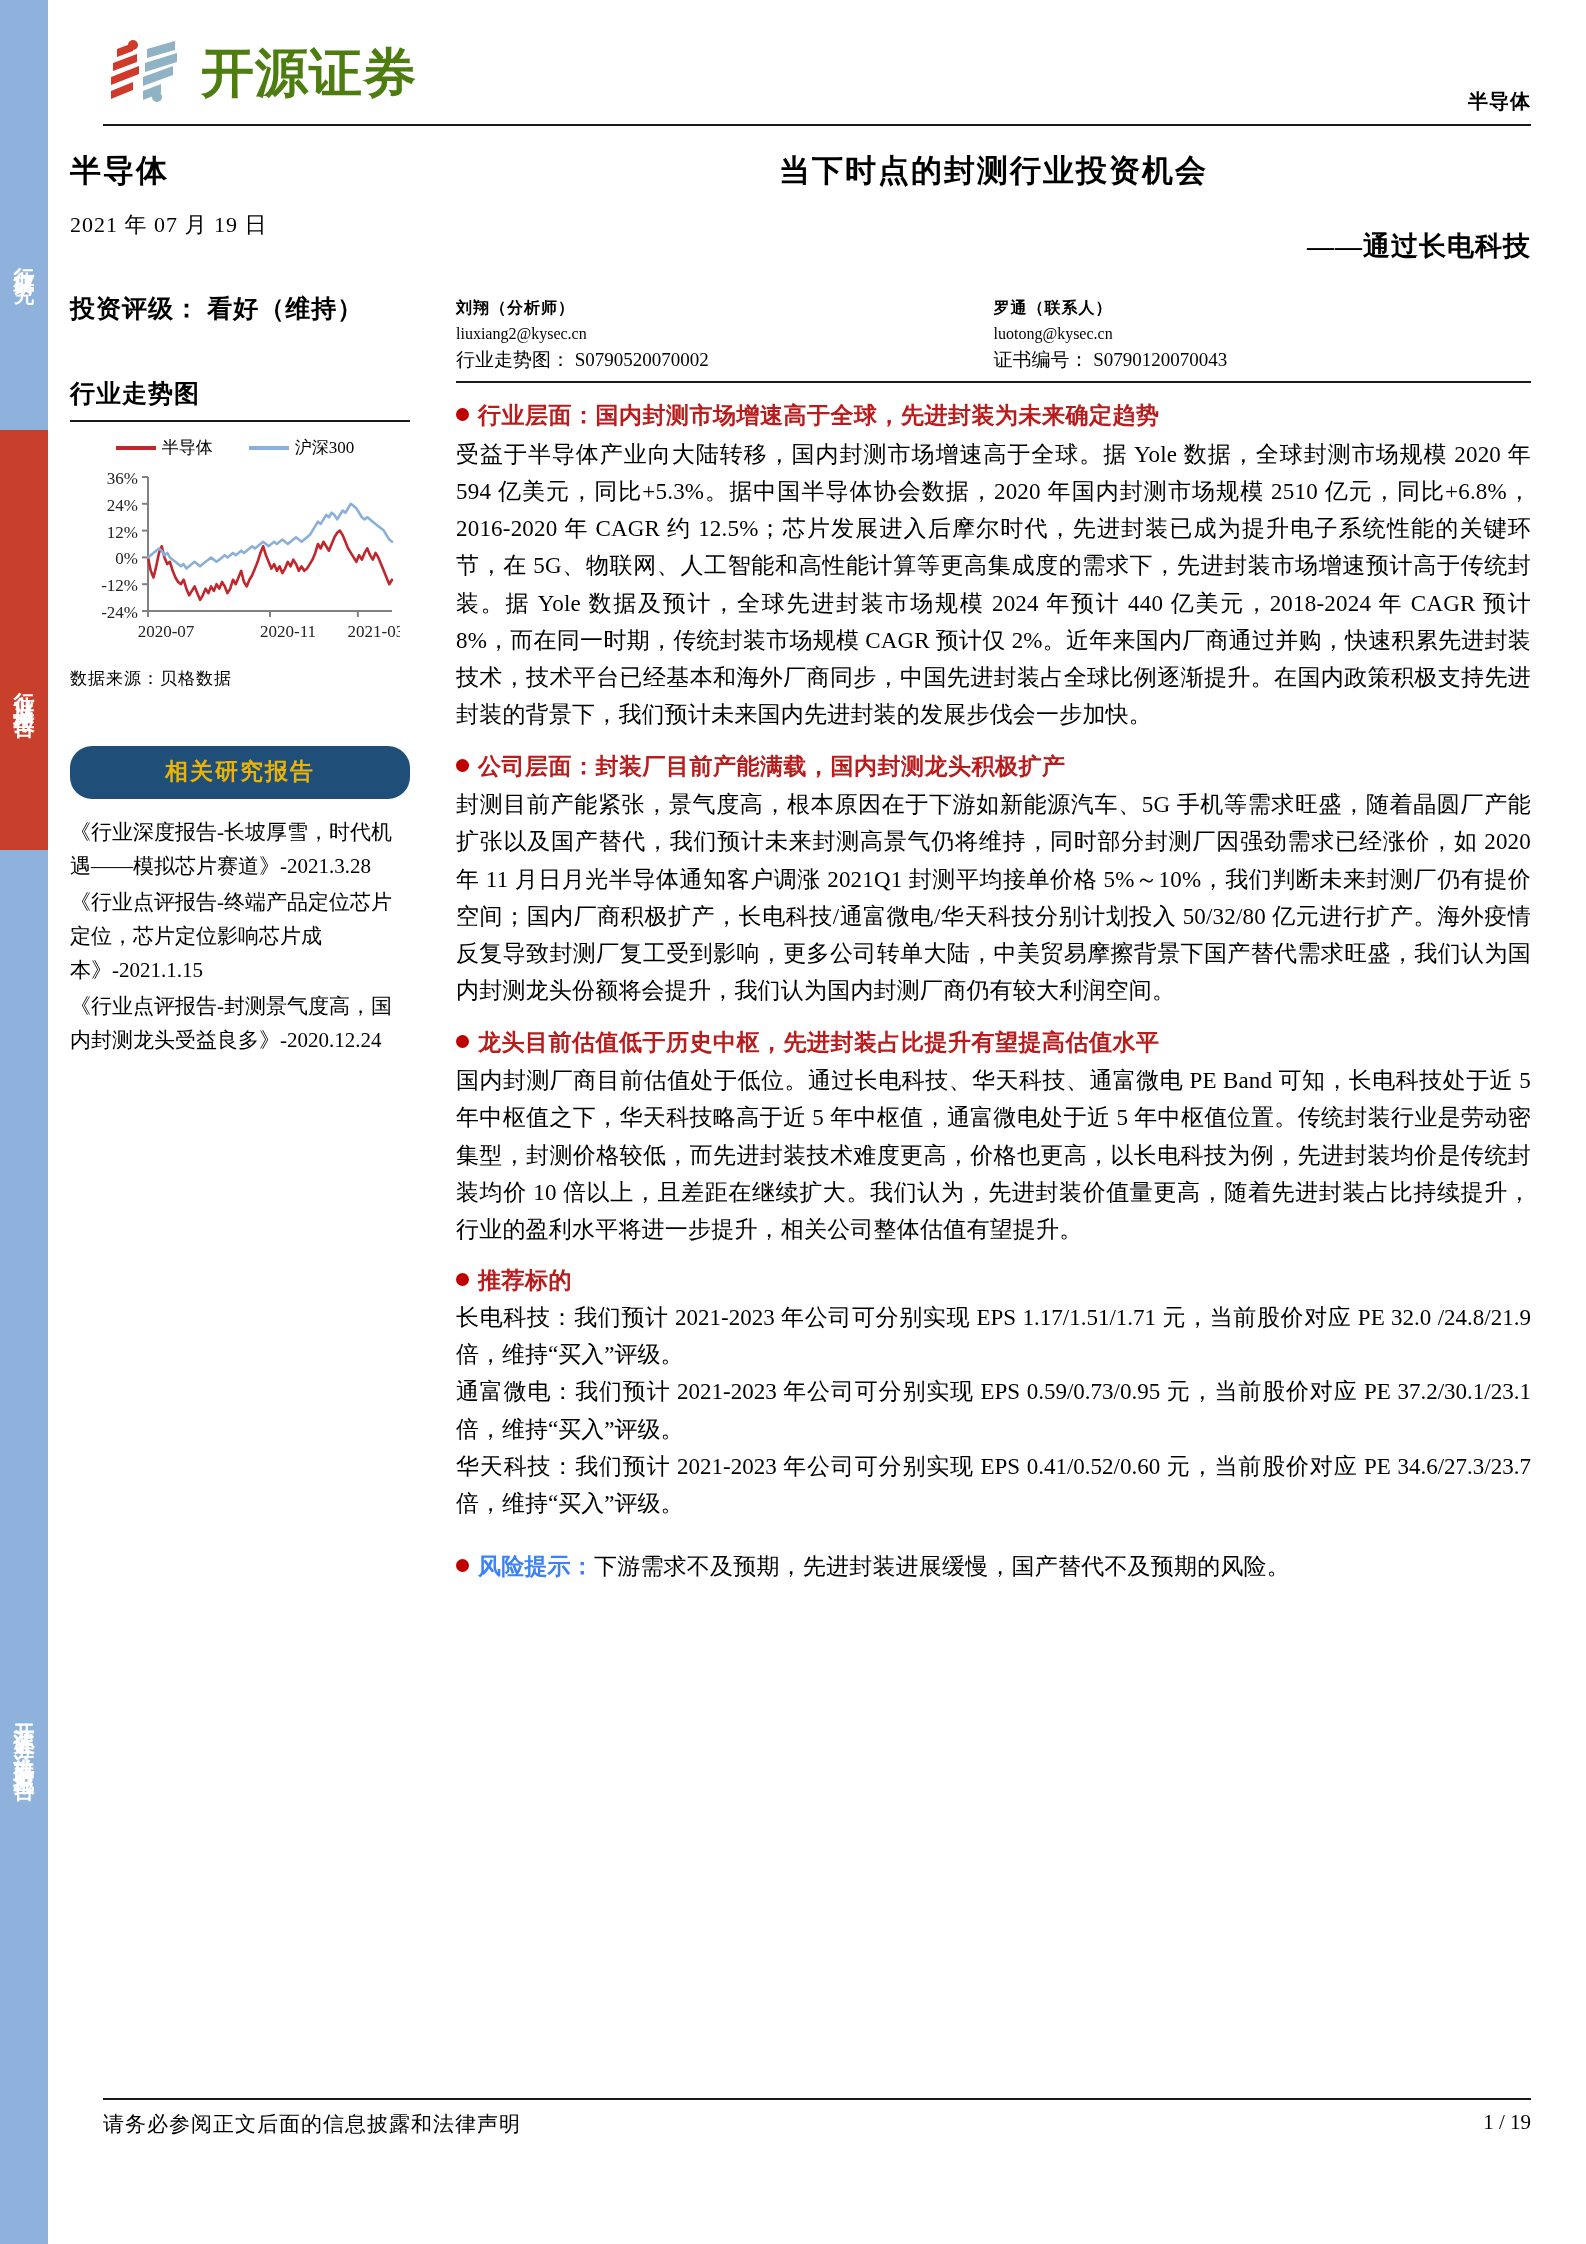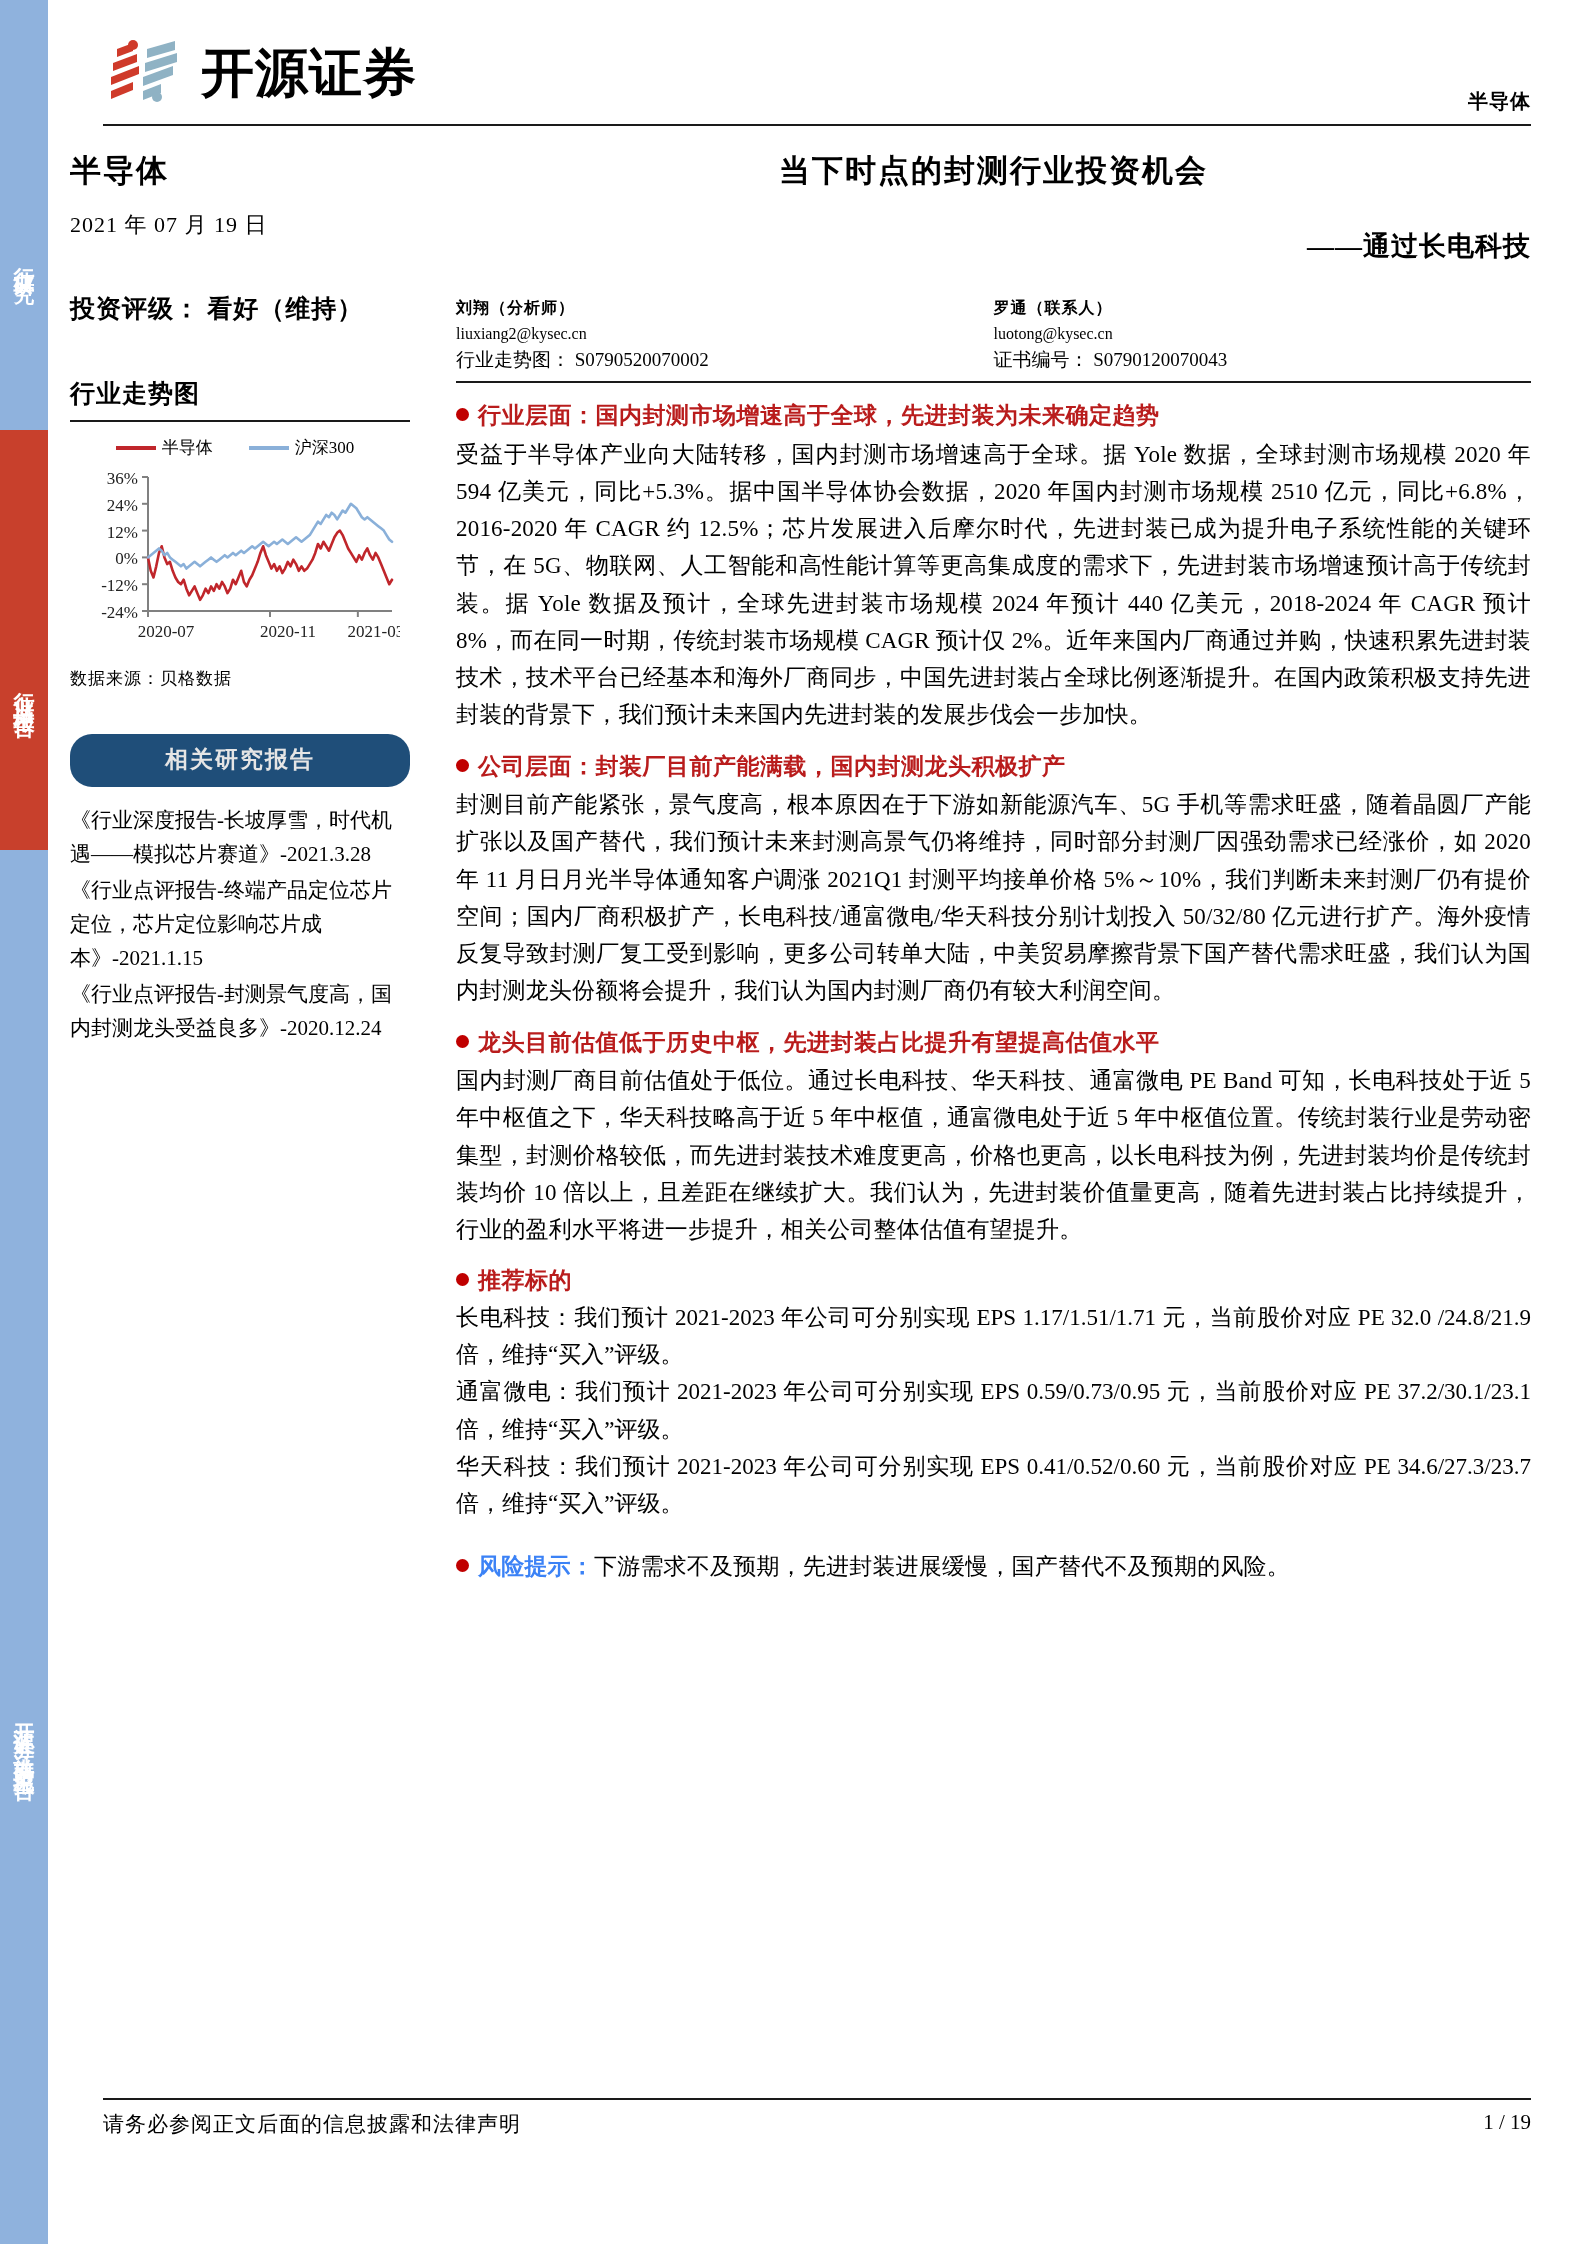--- a/index.html
+++ b/index.html
@@ -29,21 +29,21 @@
   .seg-c span { padding-top: 380px; }
 
   
   .page { position: absolute; left: 48px; top: 0; width: 1538px; height: 2244px; }
 
   
   .logo-row { position: absolute; left: 55px; top: 32px; height: 84px; display: flex; align-items: center; }
   .logo-mark { width: 86px; height: 74px; position: relative; margin-right: 12px; }
   .logo-name {
     font-family: "DejaVu Sans", sans-serif;
-    font-weight: 700; font-size: 53px; letter-spacing: 1px; color: #000000;
+    font-weight: 700; font-size: 53px; letter-spacing: 1px; color: #4d7c0f;
   }
   .hdr-right {
     position: absolute; right: 55px; top: 88px;
     font-size: 20px; font-weight: 600; letter-spacing: 1px;
   }
   .hdr-rule { position: absolute; left: 55px; right: 55px; top: 124px; border-top: 2.5px solid #1a1a1a; }
 
   
   .col-left  { position: absolute; left: 22px; top: 150px; width: 340px; }
   .col-right { position: absolute; left: 408px; top: 150px; width: 1075px; }
@@ -56,21 +56,21 @@
 
   
   .chart-wrap { margin-top: 14px; width: 330px; }
   .legend { display: flex; justify-content: center; gap: 36px; font-size: 17px; margin-bottom: 4px; }
   .legend-item { display: flex; align-items: center; gap: 6px; }
   .legend-line { display: inline-block; width: 40px; height: 4px; }
   .chart-src { font-size: 17px; margin-top: 10px; letter-spacing: 1px; }
 
   
   .rr-banner {
-    margin-top: 44px; background: #1f4e79; color: #e5e5e5;
+    margin-top: 56px; background: #1f4e79; color: #eab308;
     border-radius: 22px; text-align: center;
     font-size: 23px; font-weight: 700; letter-spacing: 2px;
     padding: 10px 0 12px;
   }
   .rr-list { margin-top: 16px; font-size: 21px; line-height: 1.62; }
   .rr-item { margin-bottom: 2px; }
 
   
   .doc-title { font-size: 31px; font-weight: 700; letter-spacing: 2px; text-align: center; }
   .doc-sub { font-size: 27px; font-weight: 700; letter-spacing: 1px; text-align: right; margin-top: 36px; }

